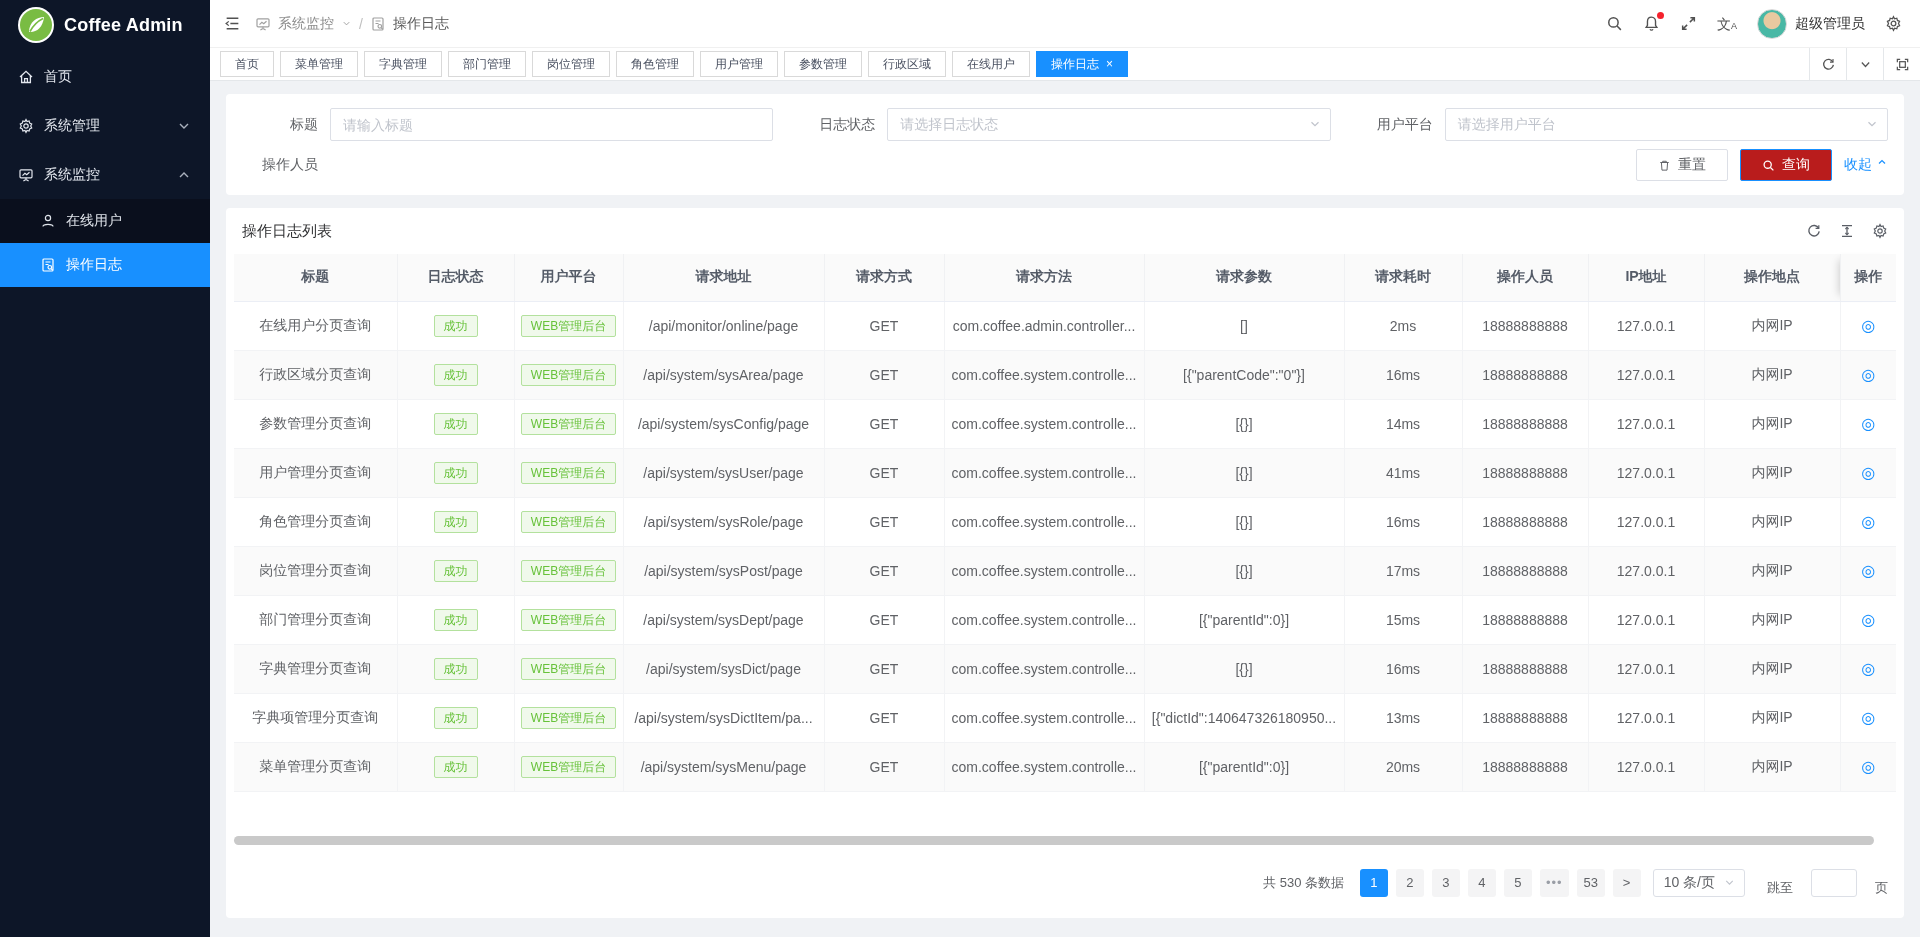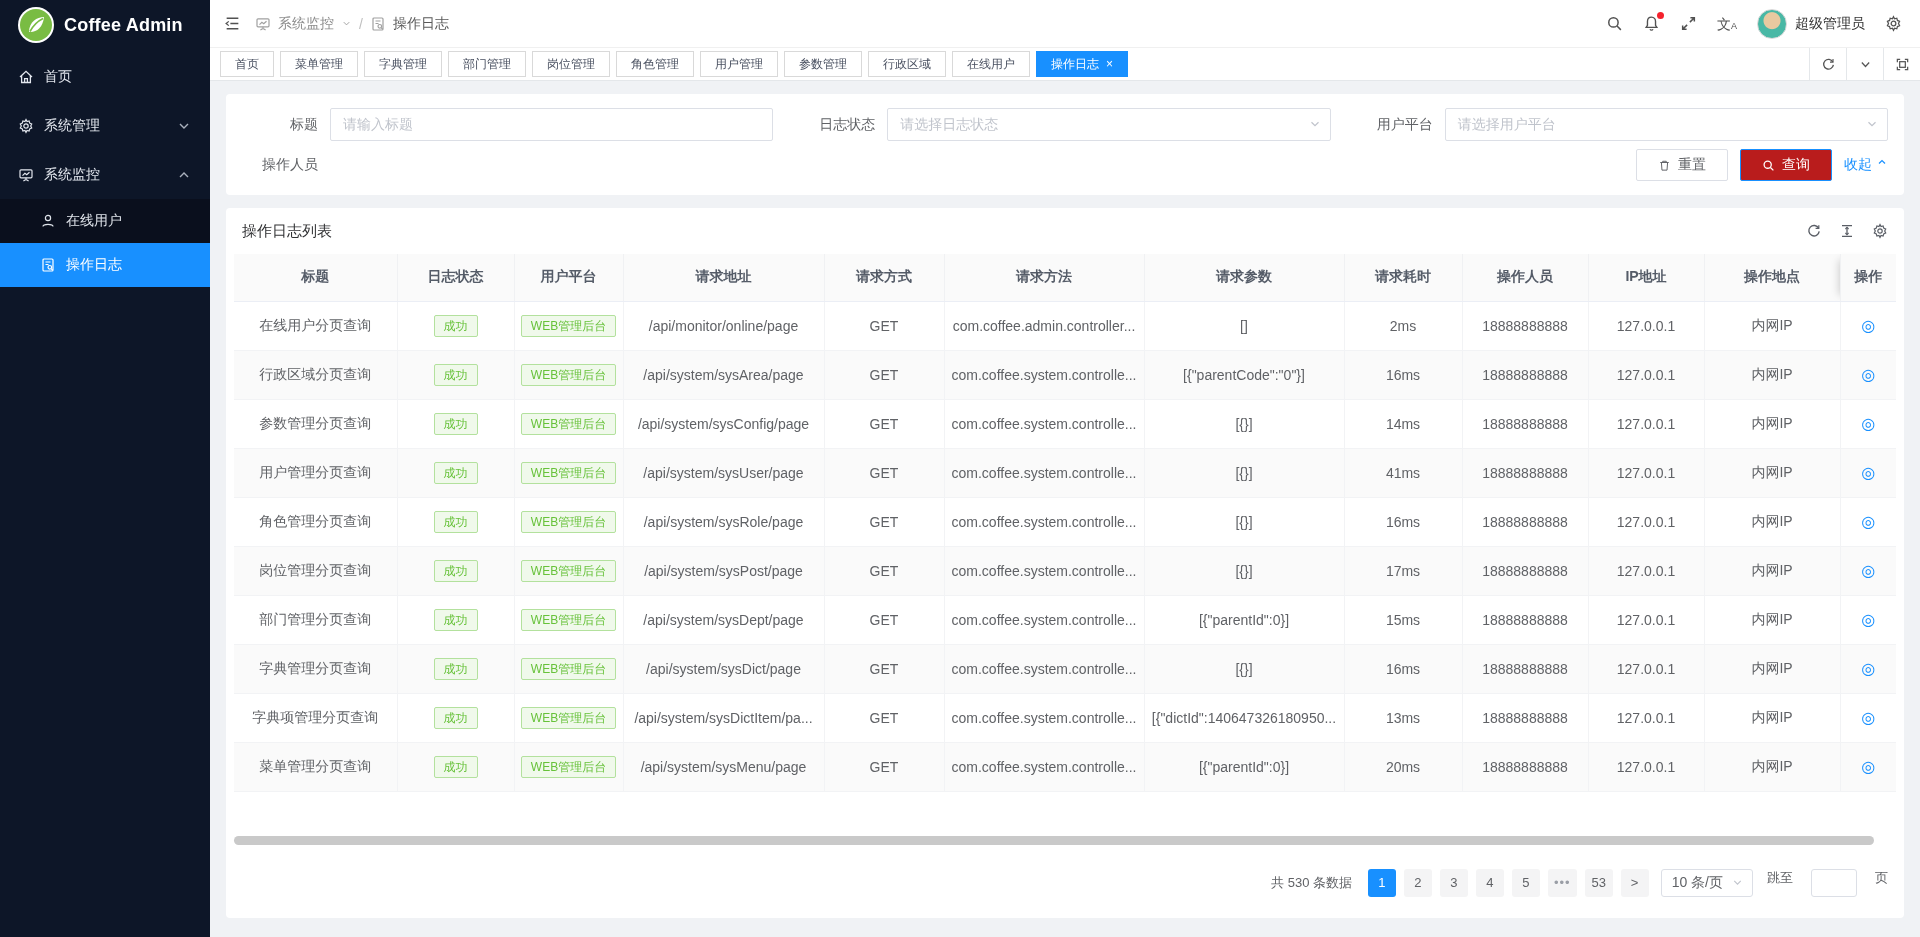--- a/index.html
+++ b/index.html
@@ -49,21 +49,21 @@
   .tab-ctl { width:37px; display:flex; align-items:center; justify-content:center; border-left:1px solid #e4e7ea; color:#555; cursor:pointer; }
 
   
   .content { flex:1; background:#f0f2f5; padding:13px 16px 0; overflow:hidden; }
   .filter-card { background:#fff; border-radius:4px; padding:14px 16px; }
   .filter-row { display:grid; grid-template-columns:1fr 1fr 1fr; column-gap:26px; }
   .filter-row + .filter-row { margin-top:8px; }
   .f-item { display:flex; align-items:center; }
   .f-label { width:88px; text-align:right; padding-right:12px; color:#606266; flex-shrink:0; font-size:14px; }
   .f-field { flex:1; position:relative; }
-  .t-input { width:100%; height:33px; border:1px solid #dcdfe6; border-radius:2px; padding:0 12px; font-size:14px; color:#333; outline:none; font-family:Liberation Mono, monospace; }
+  .t-input { width:100%; height:33px; border:1px solid #dcdfe6; border-radius:2px; padding:0 12px; font-size:14px; color:#333; outline:none; font-family:Liberation Sans, sans-serif; }
   .t-input::placeholder { color:#c0c4cc; }
   .sel { width:100%; height:33px; border:1px solid #dcdfe6; border-radius:2px; padding:0 28px 0 12px; display:flex; align-items:center; color:#c0c4cc; cursor:pointer; background:#fff; }
   .sel .sel-chev { position:absolute; right:9px; top:9px; color:#c0c4cc; }
   .f-actions { grid-column:2 / 4; display:flex; align-items:center; justify-content:flex-end; gap:12px; }
   .btn { height:32px; display:inline-flex; align-items:center; gap:7px; border-radius:2px; font-size:14px; cursor:pointer; padding:0 21px; border:1px solid #dcdfe6; background:#fff; color:#606266; font-family:inherit; }
   .btn-primary { background:#b91c1c; border-color:#1890ff; color:#fff; }
   .link-collapse { color:#1890ff; display:inline-flex; align-items:flex-start; gap:4px; font-size:14px; cursor:pointer; }
 
   
   .table-card { margin-top:13px; background:#fff; border-radius:4px; height:710px; display:flex; flex-direction:column; }
@@ -83,21 +83,21 @@
   .eye { color:#1890ff; font-size:16px; cursor:pointer; line-height:1; }
   .tbl-spacer { height:44px; }
   .hscroll { margin:0 8px; height:9px; border-radius:5px; background:#c9c9c9; width:1640px; }
   .pager-row { margin-top:24px; display:flex; align-items:center; justify-content:flex-end; gap:8px; padding:0 16px 0 0; }
   .pg-total { color:#606266; font-size:13px; margin-right:8px; }
   .page-btn { min-width:28px; height:28px; border:none; border-radius:3px; background:#f4f4f5; color:#606266; font-size:13px; cursor:pointer; font-family:inherit; padding:0 6px; }
   .page-btn.active { background:#1890ff; color:#fff; }
   .page-btn.dots { letter-spacing:1px; color:#9a9ea6; }
   .pg-size { height:28px; border:1px solid #dcdfe6; border-radius:3px; background:#fff; display:flex; align-items:center; gap:8px; padding:0 8px 0 10px; font-size:14px; color:#606266; cursor:pointer; margin-left:4px; }
   .pg-size .sel-chev2 { color:#c0c4cc; }
-  .pg-jump { display:flex; align-items:flex-start; gap:18px; font-size:13px; color:#606266; margin-left:6px; }
+  .pg-jump { display:flex; align-items:flex-end; gap:18px; font-size:13px; color:#606266; margin-left:14px; }
   .pg-jump input { width:46px; height:28px; border:1px solid #dcdfe6; border-radius:3px; outline:none; text-align:center; font-family:inherit; }
 </style>
 </head>
 <body>
 
 <div class="app">
 
   <aside class="sidebar">
     <div class="logo">
       <span class="logo-badge">

